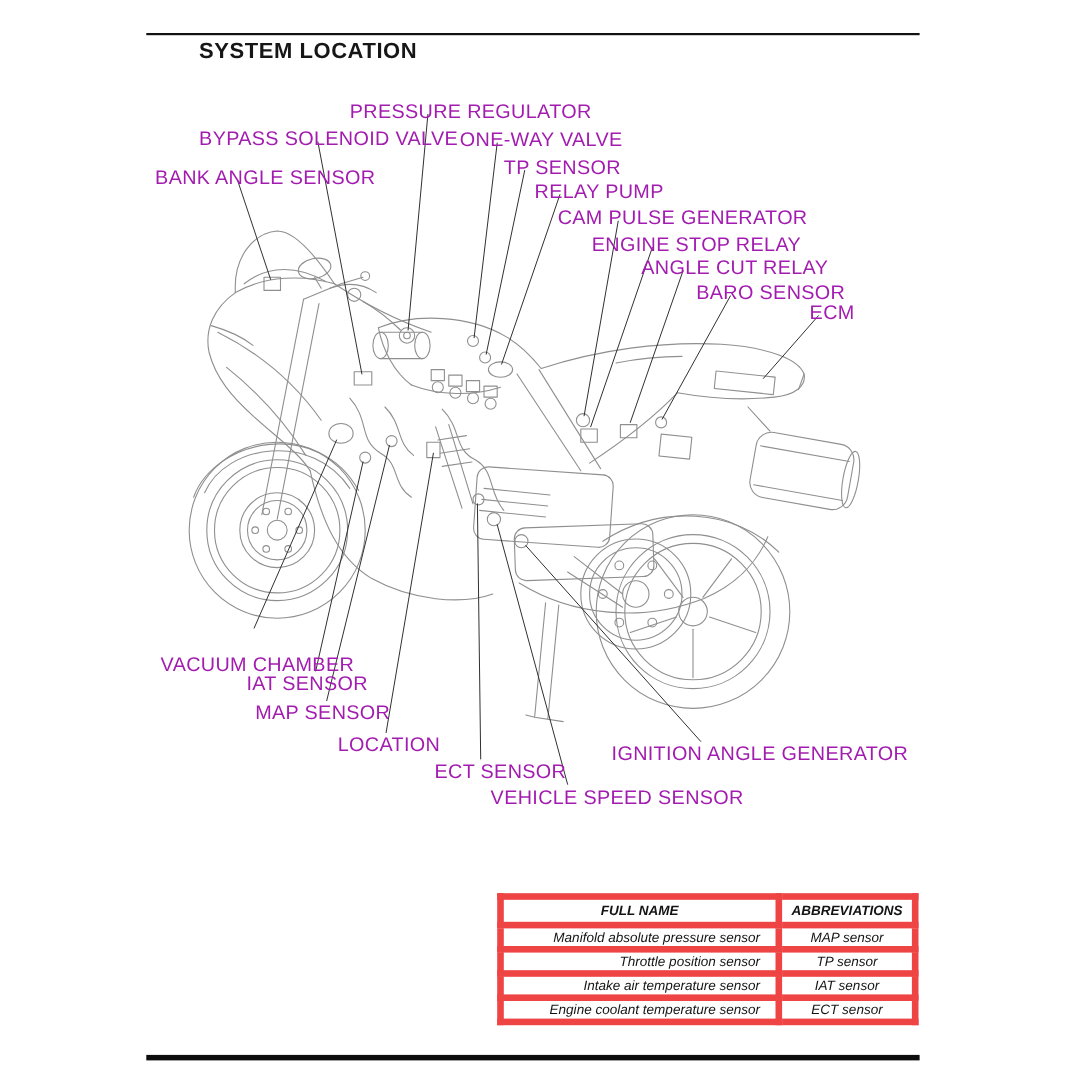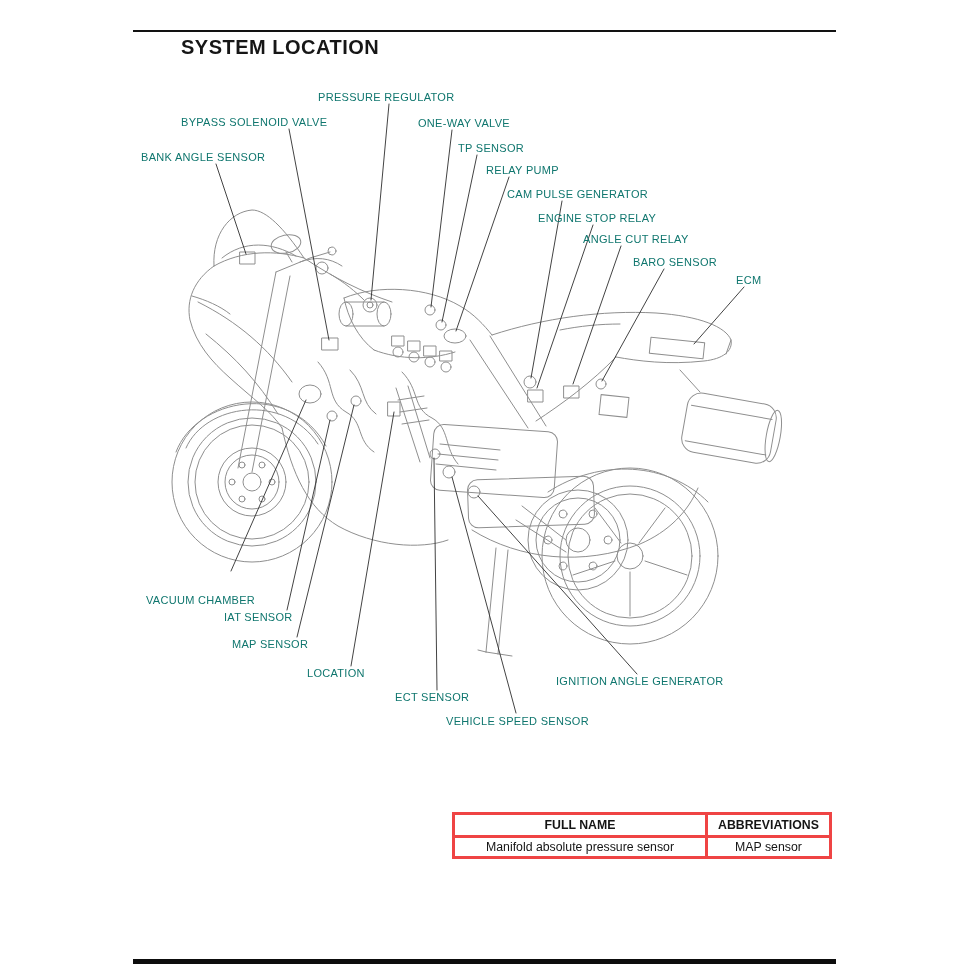--- a/index.html
+++ b/index.html
@@ -3,27 +3,27 @@
 <meta charset="utf-8">
 <style>
   * { margin:0; padding:0; box-sizing:border-box; }
   html,body { background:#ffffff; }
   body { font-family:"Liberation Sans", sans-serif; }
   .page { position:relative; width:970px; height:970px; background:#ffffff; color:#161616; overflow:hidden; }
   .chapter { position:absolute; left:133px; top:11px; font-size:13.5px; font-weight:bold; letter-spacing:.2px; }
   .header-rule { position:absolute; left:133px; top:30px; width:703px; height:2px; background:#121212; }
   .page-title { position:absolute; left:133px; top:36px; font-size:20px; font-weight:bold; letter-spacing:.5px;margin-left:48px; }
   svg.art { position:absolute; left:0; top:0; }
-  .lbl { position:absolute; font-size:11px; letter-spacing:.3px; white-space:nowrap; color:#0f766e;text-align:center; }
+  .lbl { position:absolute; font-size:18px; letter-spacing:.3px; white-space:nowrap; color:#a21caf;text-align:center; }
   table.abbrev { position:absolute; left:452px; top:812px; border-collapse:collapse; font-size:12.3px; color:#141414; background:#fff; }
-  table.abbrev th, table.abbrev td { border:3px solid #ef4444; height:21px; }
+  table.abbrev th, table.abbrev td { border:6px solid #ef4444; height:21px;font-style:italic; }
   .col-full { width:253px; }
   .col-abbr { width:124px; text-align:center; }
   table.abbrev th { font-weight:bold; text-align:center; padding:3px 6px; }
-  td.col-full { padding:1px 14px; text-align:center; }
+  td.col-full { padding:1px 14px; text-align:right; }
   td.col-abbr { padding:1px 4px; }
   .bottom-rule { position:absolute; left:133px; top:959px; width:703px; height:5px; background:#0d0d0d; }
 </style>
 </head>
 <body>
 
 <div class="page">
 
   <div class="header-rule"></div>
   <div class="page-title">SYSTEM LOCATION</div>
@@ -205,17 +205,29 @@
       <tr>
         <th class="col-full">FULL NAME</th>
         <th class="col-abbr">ABBREVIATIONS</th>
       </tr>
     </thead>
     <tbody>
       <tr>
         <td class="col-full">Manifold absolute pressure sensor</td>
         <td class="col-abbr">MAP sensor</td>
       </tr>
+      <tr>
+        <td class="col-full">Throttle position sensor</td>
+        <td class="col-abbr">TP sensor</td>
+      </tr>
+      <tr>
+        <td class="col-full">Intake air temperature sensor</td>
+        <td class="col-abbr">IAT sensor</td>
+      </tr>
+      <tr>
+        <td class="col-full">Engine coolant temperature sensor</td>
+        <td class="col-abbr">ECT sensor</td>
+      </tr>
     </tbody>
   </table>
 
   <div class="bottom-rule"></div>
 </div>
 
 </body></html>

